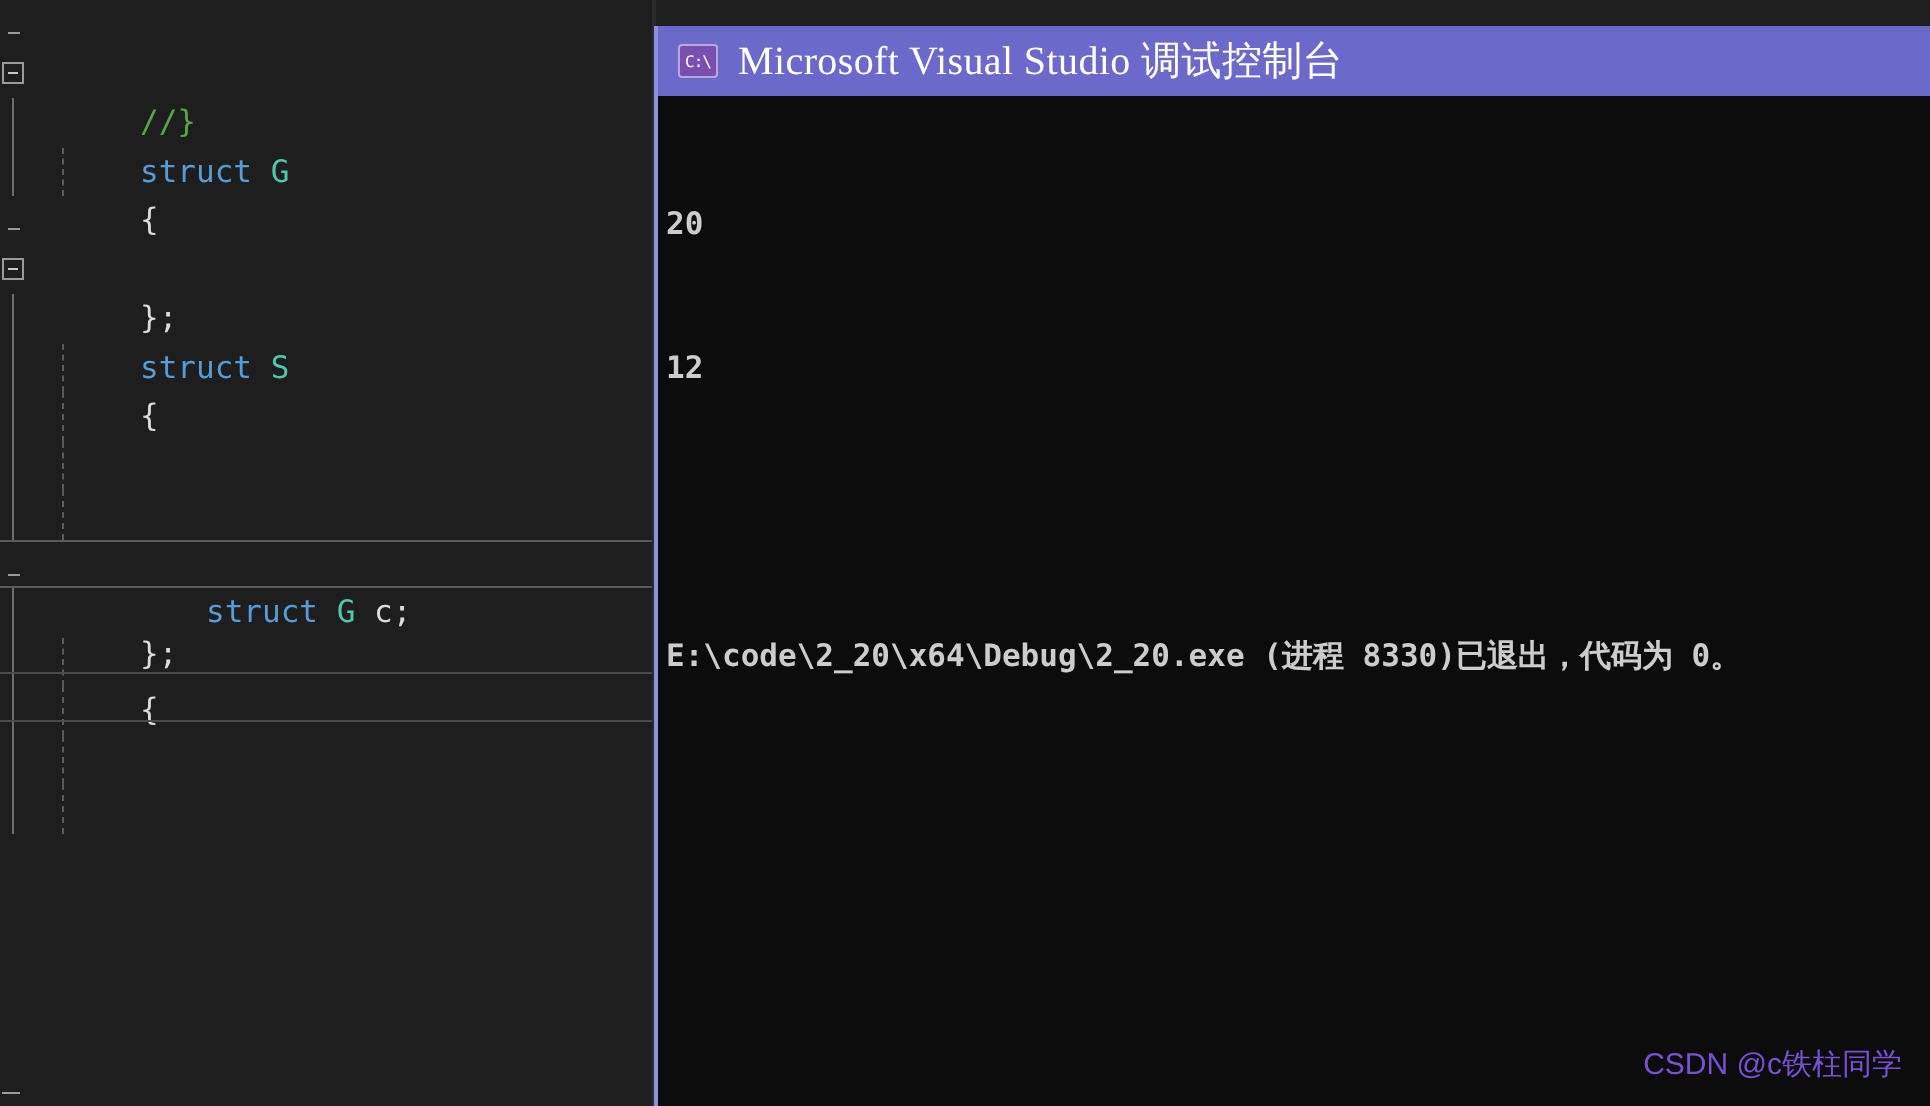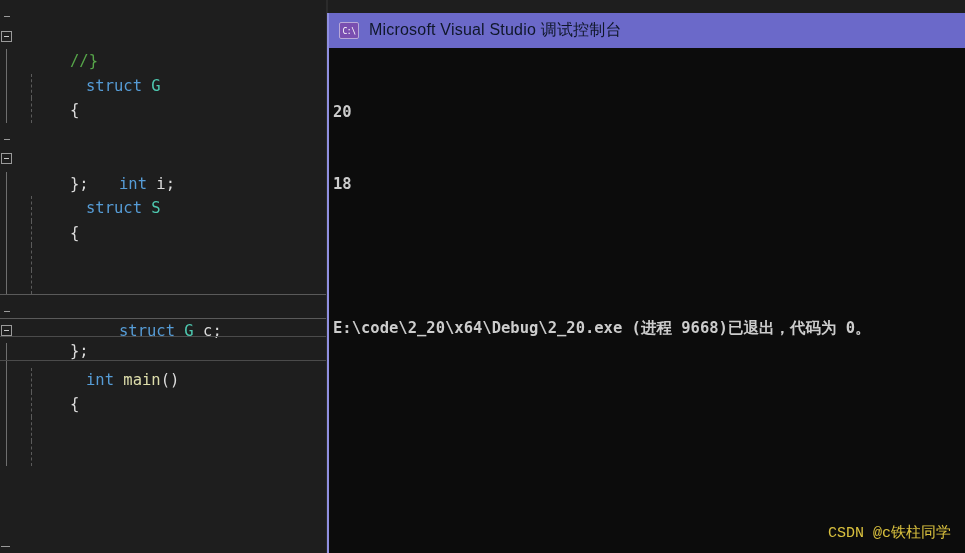--- a/index.html
+++ b/index.html
@@ -34,21 +34,21 @@
     color: #dcdcdc;
     padding-left: 14px;
   }
   .code-line.current {
     border-top: 1px solid #5a5a5a;
     border-bottom: 1px solid #5a5a5a;
     background: #1e1e1e;
     height: 22.5px;
     line-height: 22.5px;
   }
-  .kw     { color: #569cd6; margin-left: 16px; }  
+  .kw     { color: #569cd6; }  
   .type   { color: #4ec9b0; }  
   .ident  { color: #dcdcdc; }
   .fn     { color: #dcdcaa; }
   .cmt    { color: #57a64a; }
   .punct  { color: #dcdcdc; }
 
   
   .fold {
     position: absolute;
     left: 1px;
@@ -132,23 +132,23 @@
     position: absolute;
     left: 0; right: 0; top: 50%;
     transform: translateY(-50%);
     text-align: center;
     font-family: "DejaVu Sans Mono", monospace;
     font-size: 8px;
     color: #ffffff;
     letter-spacing: -0.5px;
   }
   #console-title {
-    color: #0f172a;
-    font-family: Liberation Sans, sans-serif;
-    font-size: 16px;
+    color: #ffffff;
+    font-family: Liberation Serif, serif;
+    font-size: 20px;
     letter-spacing: .2px;
   }
   #console-body {
     padding: 4px 0 0 4px;
     font-family: "DejaVu Sans Mono", monospace;
     font-size: 15.5px;
     line-height: 24px;
     color: #cccccc;
     white-space: pre;
     font-weight: bold;
@@ -161,22 +161,22 @@
     background: #cccccc;
     vertical-align: -1px;
     margin-left: 1px;
   }
 
   
   #watermark {
     position: absolute;
     right: 14px;
     bottom: 11px;
-    color: #fde047;
-    font-family: Liberation Mono, monospace;
+    color: #8b5cf6;
+    font-family: Liberation Sans, sans-serif;
     font-size: 15px;
     opacity: .85;
   }
 </style>
 </head>
 <body>
 
 <div id="screen">
 
   <div id="editor">
@@ -195,25 +195,20 @@
       <span class="foldbar"></span>
       <span class="punct">{</span>
     </div>
 
     <div class="code-line">
       <span class="foldbar"></span>
       <span class="guide"></span>
     </div>
 
 
-    <div class="code-line">
-      <span class="foldbar"></span>
-      <span class="guide"></span>
-      <span style="padding-left:33px"><span class="kw">int</span> <span class="ident">i</span><span class="punct">;</span></span>
-    </div>
 
 
     <div class="code-line">
       <span class="foldend"></span>
       <span class="punct">};</span>
     </div>
 
     <div class="code-line">
       <span class="fold"></span>
       <span class="kw">struct</span><span class="punct"> </span><span class="type">S</span>
@@ -245,24 +240,20 @@
     <div class="code-line">
       <span class="foldbar"></span>
       <span class="guide"></span>
     </div>
 
     <div class="code-line current">
       <span class="foldend"></span>
       <span class="punct">};</span>
     </div>
 
-    <div class="code-line">
-      <span class="fold"></span>
-      <span class="kw">int</span><span class="punct"> </span><span class="fn">main</span><span class="punct">()</span>
-    </div>
 
     <div class="code-line">
       <span class="foldbar"></span>
       <span class="punct">{</span>
     </div>
 
     <div class="code-line">
       <span class="foldbar"></span>
       <span class="guide"></span>
     </div>
@@ -297,21 +288,21 @@
   <div id="console">
     <div id="console-titlebar">
       <div id="console-icon">
         <span>C:\</span>
       </div>
       <div id="console-title">Microsoft Visual Studio 调试控制台</div>
     </div>
 
     <div id="console-body">
       <div>20</div>
-      <div>18</div>
+      <div>12</div>
       <div class="blank"></div>
-      <div>E:\code\2_20\x64\Debug\2_20.exe (进程 9668)已退出，代码为 0。</div>
+      <div>E:\code\2_20\x64\Debug\2_20.exe (进程 8330)已退出，代码为 0。</div>
     </div>
   </div>
 
   <div id="watermark">CSDN @c铁柱同学</div>
 
 </div>
 
 </body></html>

